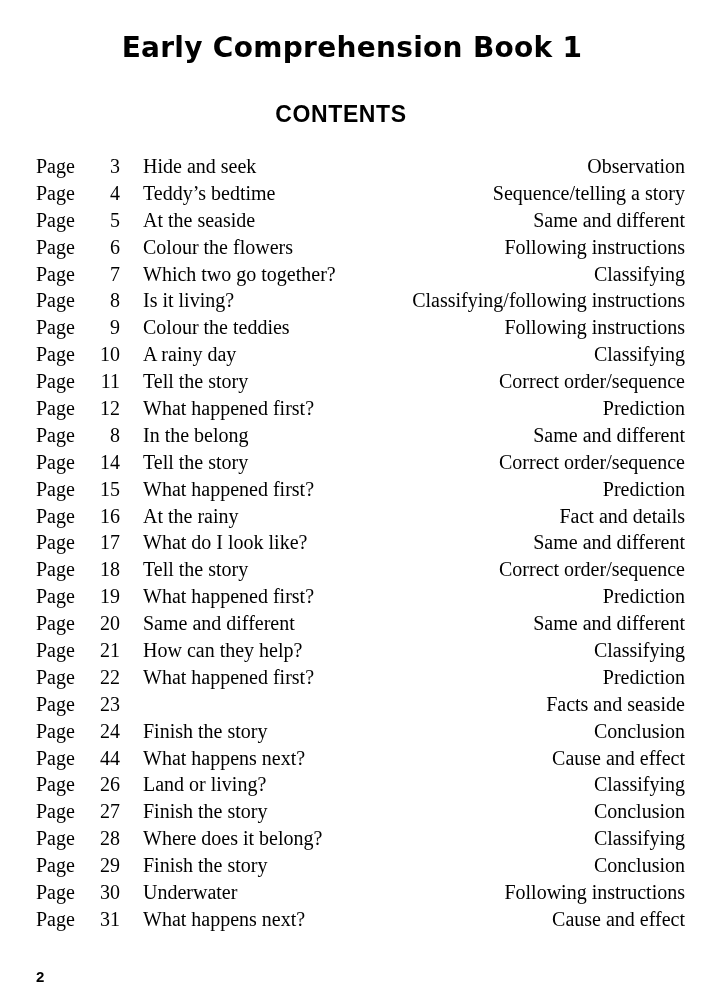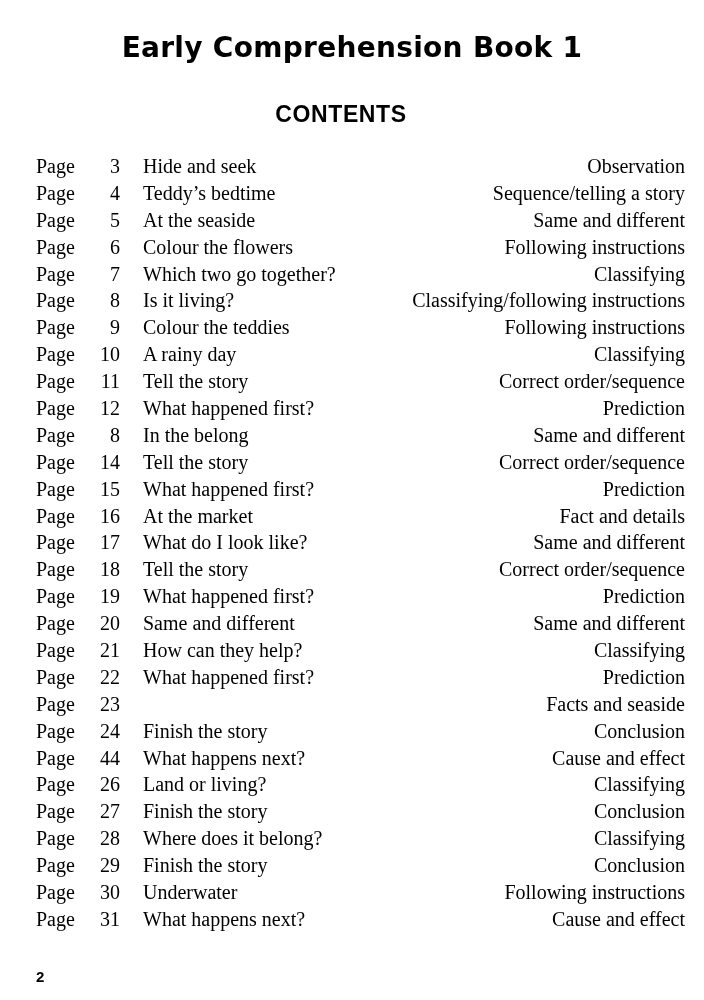--- a/index.html
+++ b/index.html
@@ -257,21 +257,21 @@
         <span class="entry">
           <span class="entry-title">What happened first?</span>
           <span class="leader"></span>
           <span class="entry-category">Prediction</span>
         </span>
       </div>
       <div class="toc-row">
         <span class="page-label">Page</span>
         <span class="page-number">16</span>
         <span class="entry">
-          <span class="entry-title">At the market</span>
+          <span class="entry-title">At the rainy</span>
           <span class="leader"></span>
           <span class="entry-category gap">Fact and details</span>
         </span>
       </div>
       <div class="toc-row">
         <span class="page-label">Page</span>
         <span class="page-number">17</span>
         <span class="entry">
           <span class="entry-title">What do I look like?</span>
           <span class="leader"></span>

